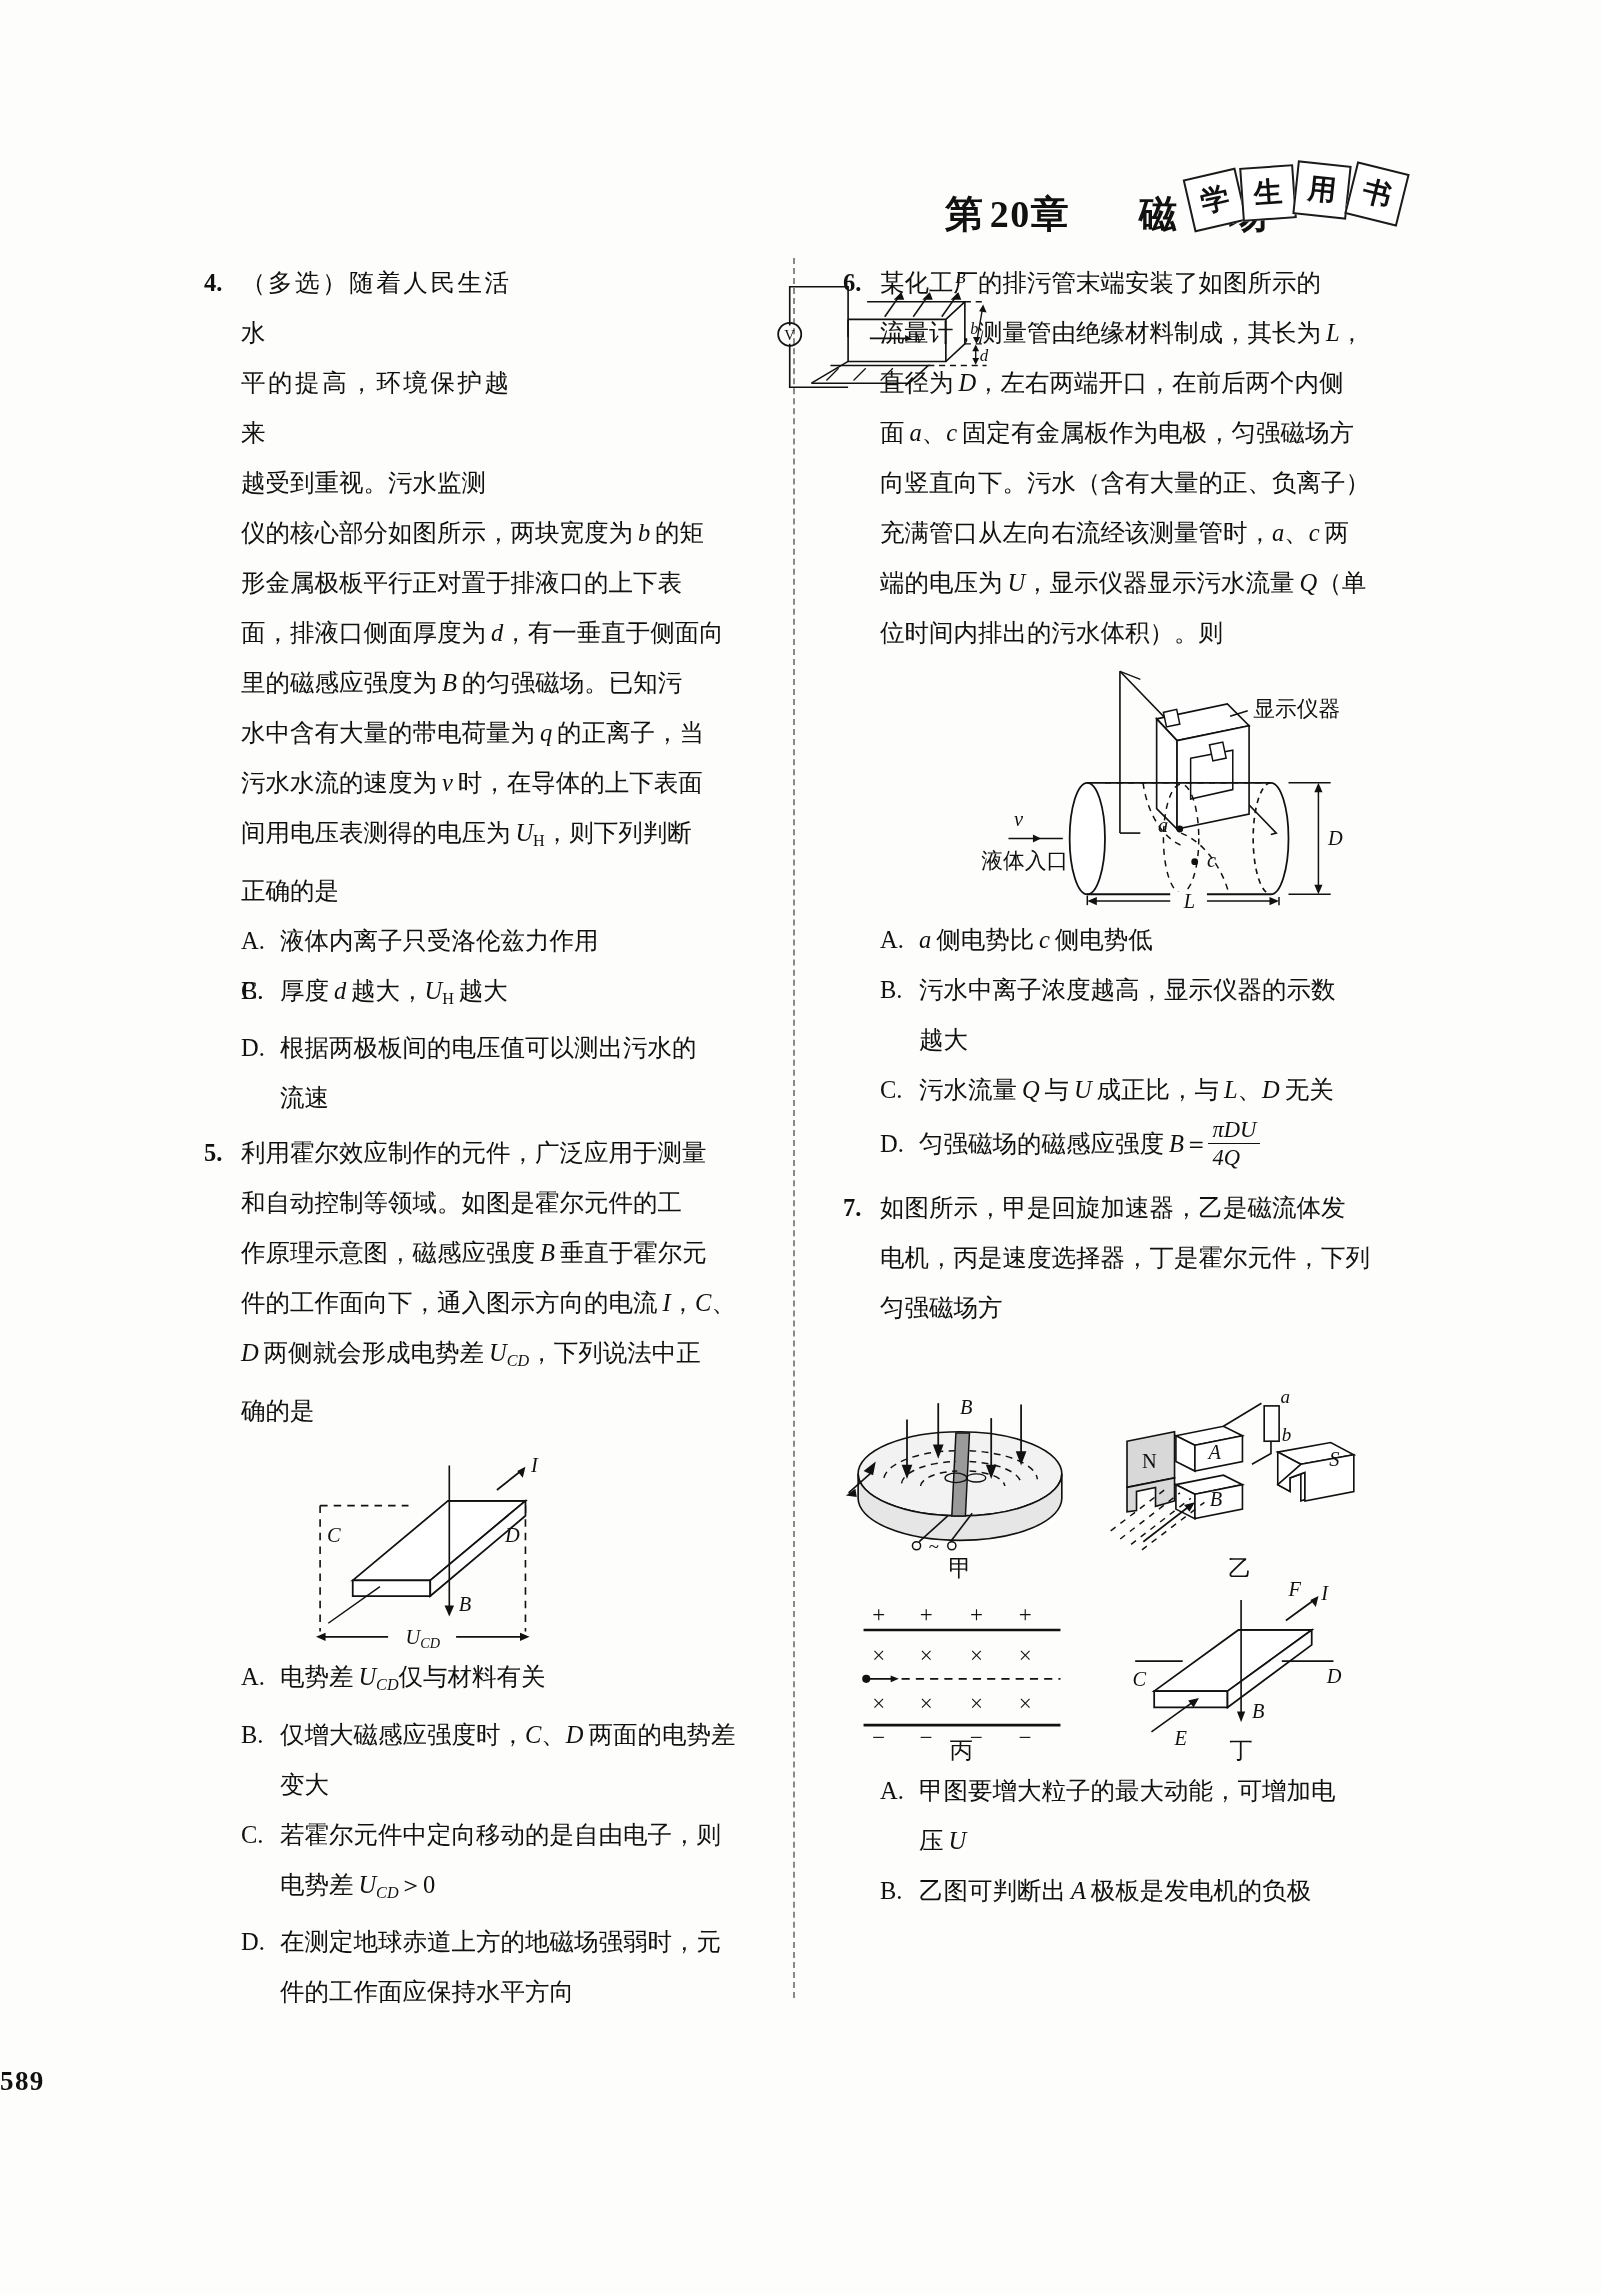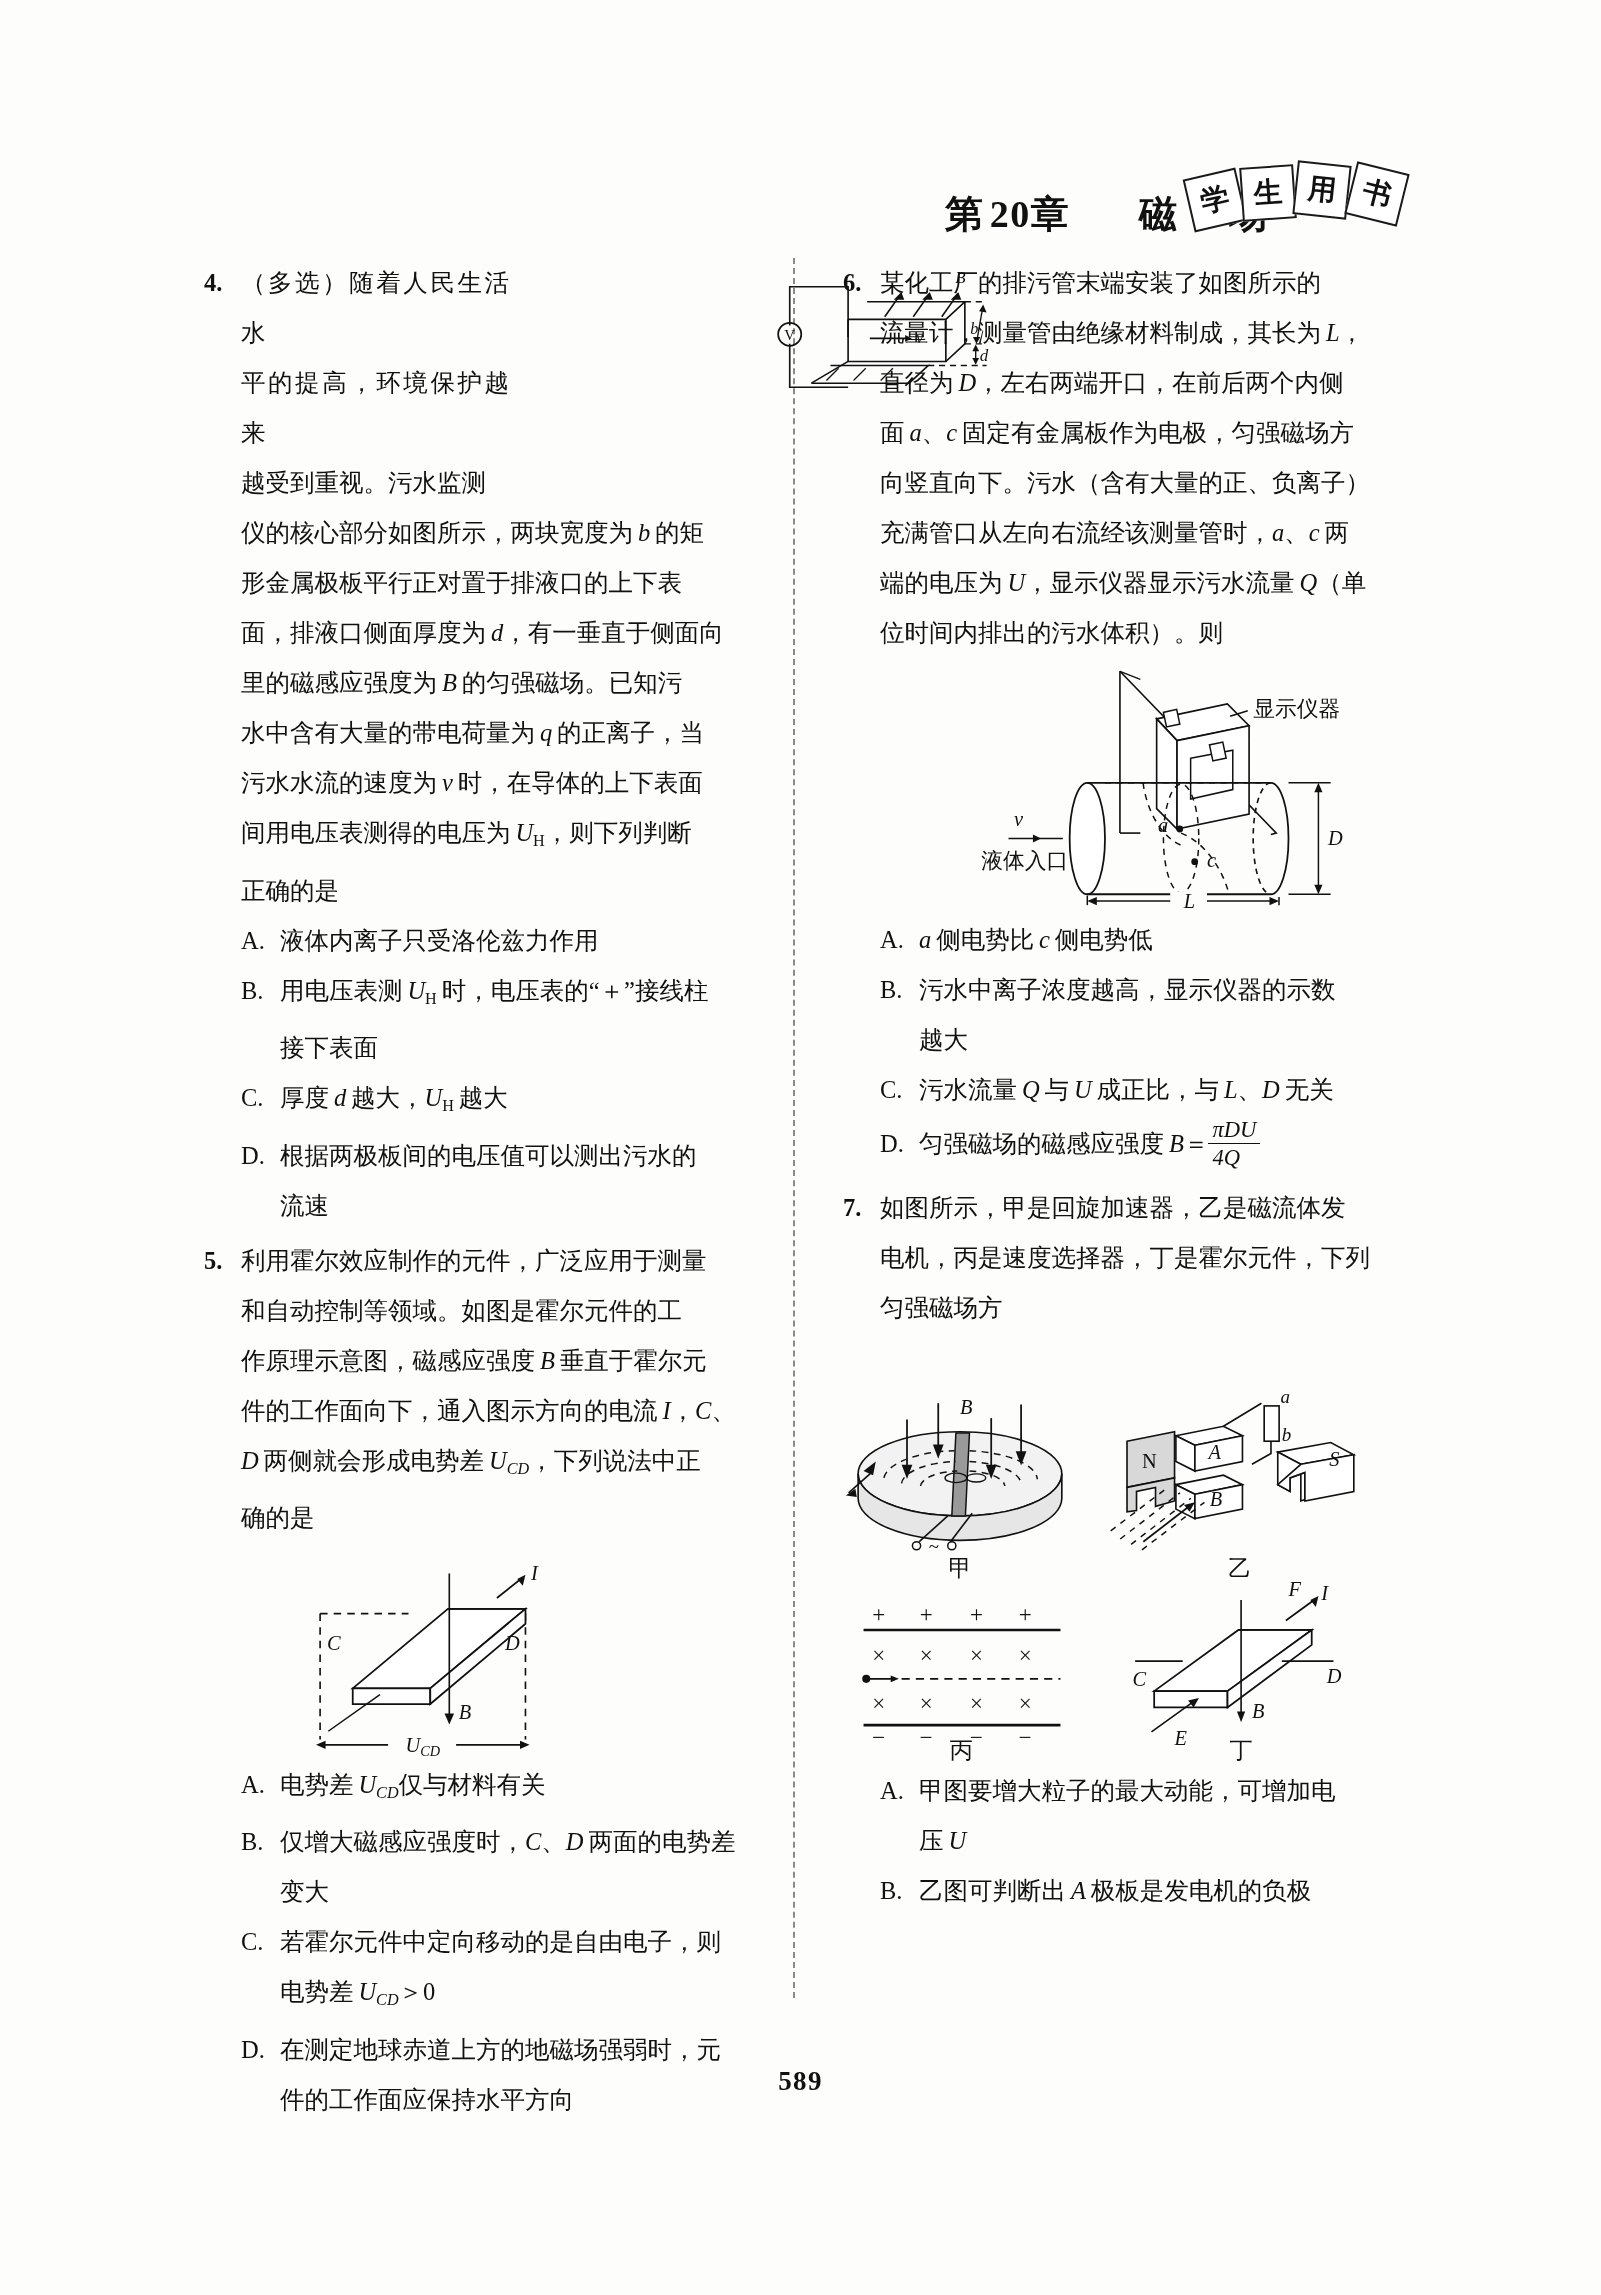--- a/index.html
+++ b/index.html
@@ -56,21 +56,21 @@
   .qbody{margin-left:37px;text-align:justify;}
   .opt{margin-left:37px;position:relative;padding-left:39px;}
   .opt .ol{position:absolute;left:0;top:0;}
   .it{font-style:italic;font-family:"Liberation Serif",serif;}
   .sub{font-size:0.66em;vertical-align:-0.28em;font-style:italic;}
   .subup{font-size:0.66em;vertical-align:-0.28em;}
   .frac{display:inline-block;vertical-align:-0.55em;font-size:0.92em;}
   .frac .n{display:block;border-bottom:1.4px solid #111;padding:0 4.1px;line-height:1.15;}
   .frac .d{display:block;padding:0 4.1px;line-height:1.2;}
   .pagenum{
-    position:absolute;left:0;right:0;top:2066px;text-align:center;
+    position:absolute;left:0;right:0;top:2066px;
     font-size:27px;font-weight:bold;letter-spacing:1.4px;
   }
   
   .fig{position:relative;margin:5.4px 0 6.8px 37px;}
   svg{display:block;overflow:visible;}
   svg text{font-family:"Liberation Serif",serif;font-style:italic;fill:#111;}
   svg text.up{font-style:normal;}
   .fig-f4{position:absolute;left:564px;top:-4.1px;width:224px;height:143px;margin:0;}
 </style>
 </head>
@@ -166,21 +166,20 @@
         <div>间用电压表测得的电压为 <span class="it">U</span><span class="subup">H</span>，则下列判断</div>
         <div>正确的是</div>
       </div>
 
       <div class="opt">
         <span class="ol">A.</span>
         <span>液体内离子只受洛伦兹力作用</span>
       </div>
       <div class="opt">
         <span class="ol">B.</span>
-        <span>用电压表测 <span class="it">U</span><span class="subup">H</span> 时，电压表的“＋”接线柱<br>接下表面</span>
       </div>
       <div class="opt">
         <span class="ol">C.</span>
         <span>厚度 <span class="it">d</span> 越大，<span class="it">U</span><span class="subup">H</span> 越大</span>
       </div>
       <div class="opt">
         <span class="ol">D.</span>
         <span>根据两极板间的电压值可以测出污水的<br>流速</span>
       </div>
     </div>

